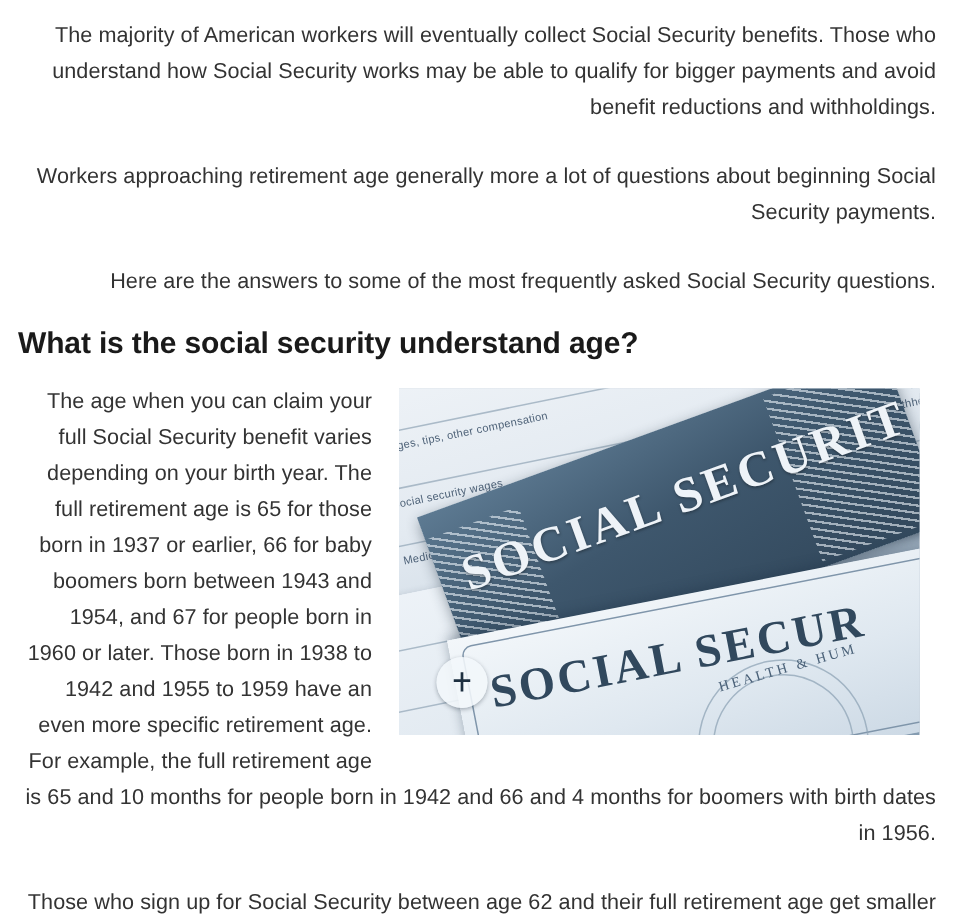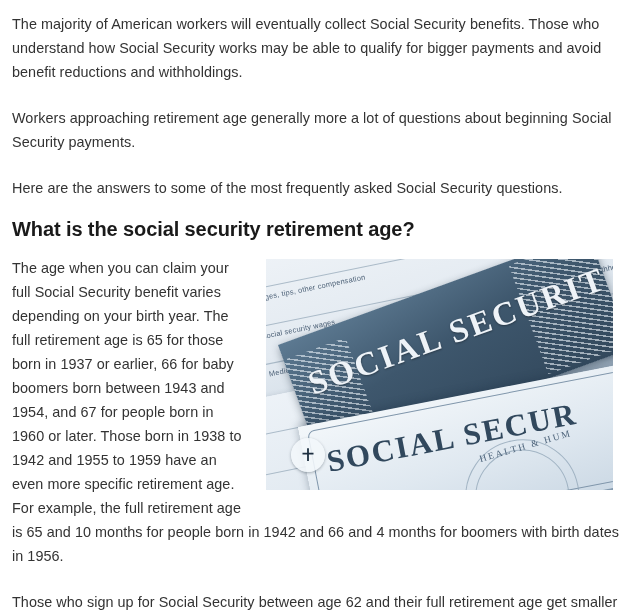--- a/index.html
+++ b/index.html
@@ -21,20 +21,21 @@
     height: 612px;
     box-sizing: border-box;
     padding: 12px 14px 0 12px;
   }
   p.body-text {
     margin: 0 0 22px 0;
     font-size: 14.4px;
     line-height: 24px;
     color: #333333;
     letter-spacing: 0.05px;
+    text-align: right;
   }
   p.body-text.tight {
     margin-bottom: 16px;
   }
   h2.section-heading {
     margin: 0 0 14px 0;
     font-size: 20px;
     line-height: 26px;
     font-weight: bold;
     color: #1a1a1a;
@@ -245,21 +246,21 @@
 <body>
 
 <div class="article">
 
   <p class="body-text">The majority of American workers will eventually collect Social Security benefits. Those who understand how Social Security works may be able to qualify for bigger payments and avoid benefit reductions and withholdings.</p>
 
   <p class="body-text">Workers approaching retirement age generally more a lot of questions about beginning Social Security payments.</p>
 
   <p class="body-text tight">Here are the answers to some of the most frequently asked Social Security questions.</p>
 
-  <h2 class="section-heading">What is the social security retirement age?</h2>
+  <h2 class="section-heading">What is the social security understand age?</h2>
 
   <figure class="photo-figure">
     <div class="photo-scene">
 
       <div class="sheet sheet-right">
         <div class="vrule" style="left:92px; top:0; height:170px;"></div>
 
         <div class="grid-hatch" style="left:96px; top:98px; width:142px; height:60px;"></div>
       </div>
 

